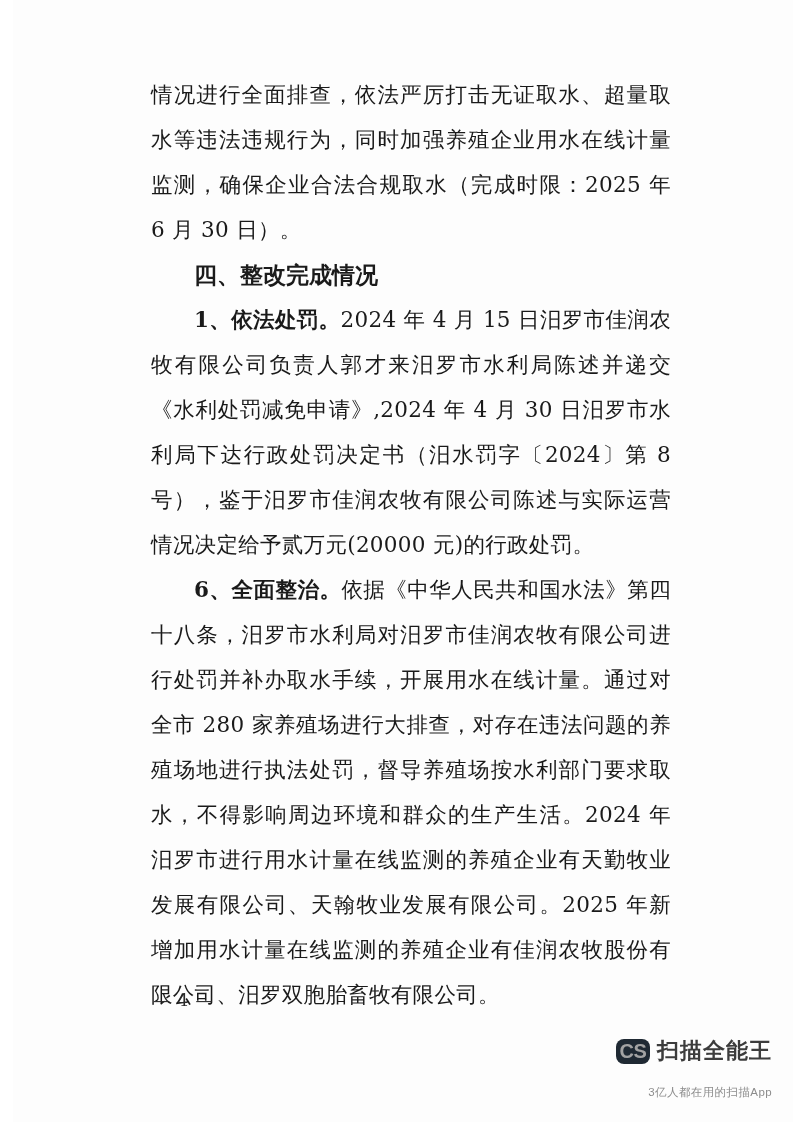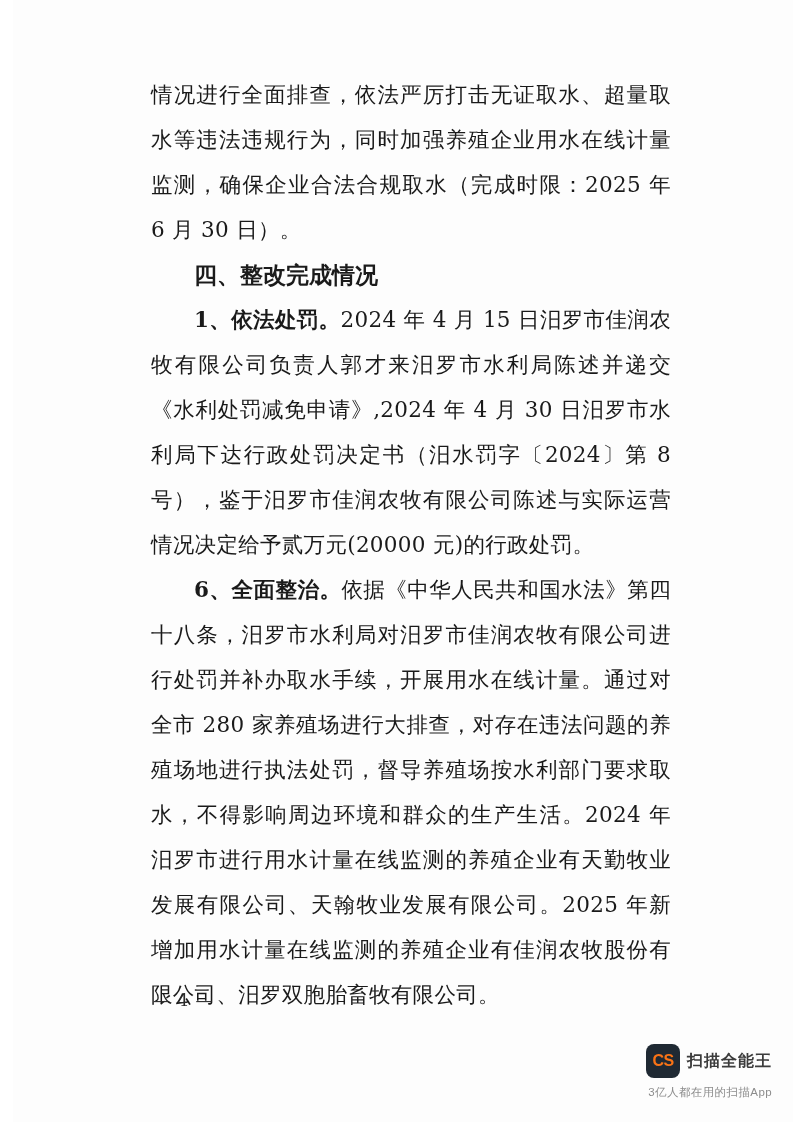--- a/index.html
+++ b/index.html
@@ -70,44 +70,44 @@
     user-select: none;
   }
   .wm-row {
     display: flex;
     align-items: center;
     justify-content: flex-end;
     gap: 7px;
   }
   .cs-badge {
     width: 34px;
-    height: 34px;
+    height: 25px;
     border-radius: 8px;
     background: #1f2933;
-    color: #f97316;
+    color: #a3a3a3;
     font-family: "Liberation Sans", sans-serif;
-    font-size: 16px;
+    font-size: 20px;
     font-weight: bold;
     display: flex;
     align-items: center;
     justify-content: center;
     letter-spacing: -0.5px;
   }
   .wm-title {
     font-family: Liberation Sans, sans-serif;
-    font-size: 16px;
+    font-size: 22px;
     color: #3c3c3c;
     font-weight: bold;
     letter-spacing: 1px;
   }
   .wm-sub {
     font-family: "Liberation Sans", sans-serif;
     font-size: 11.5px;
     color: #8c8c8c;
-    margin-top: 7px;
+    margin-top: 19px;
     letter-spacing: 0.4px;
   }
 </style>
 </head>
 <body>
 
 <div class="page">
 
   <div class="content">
 

